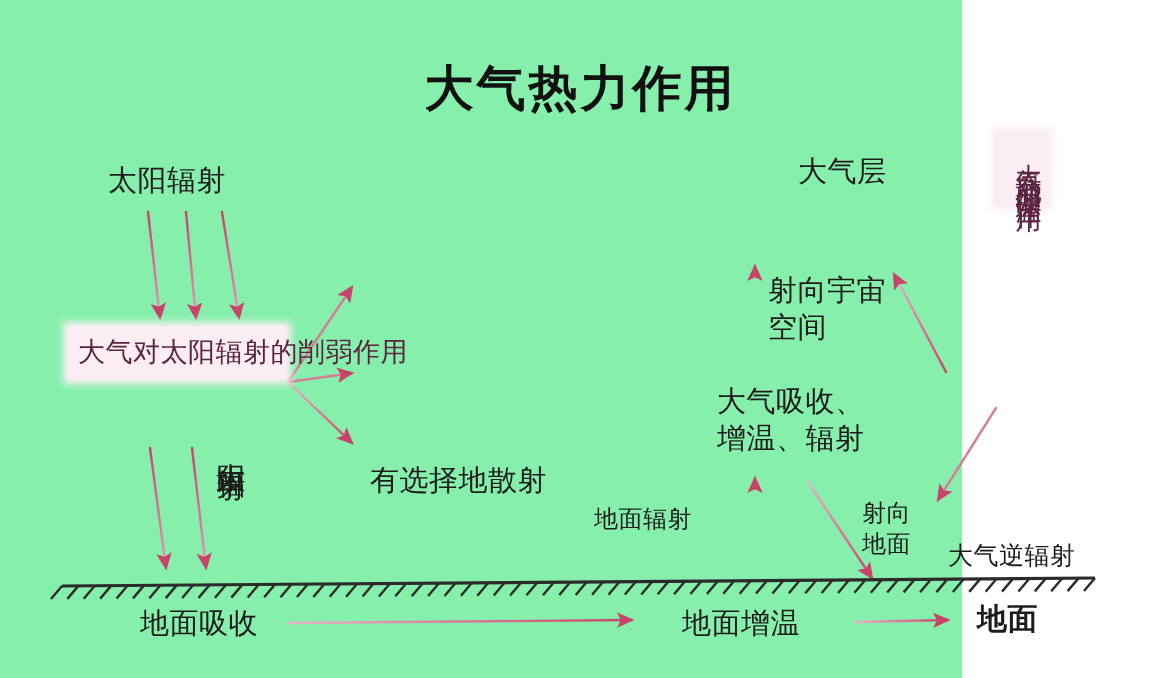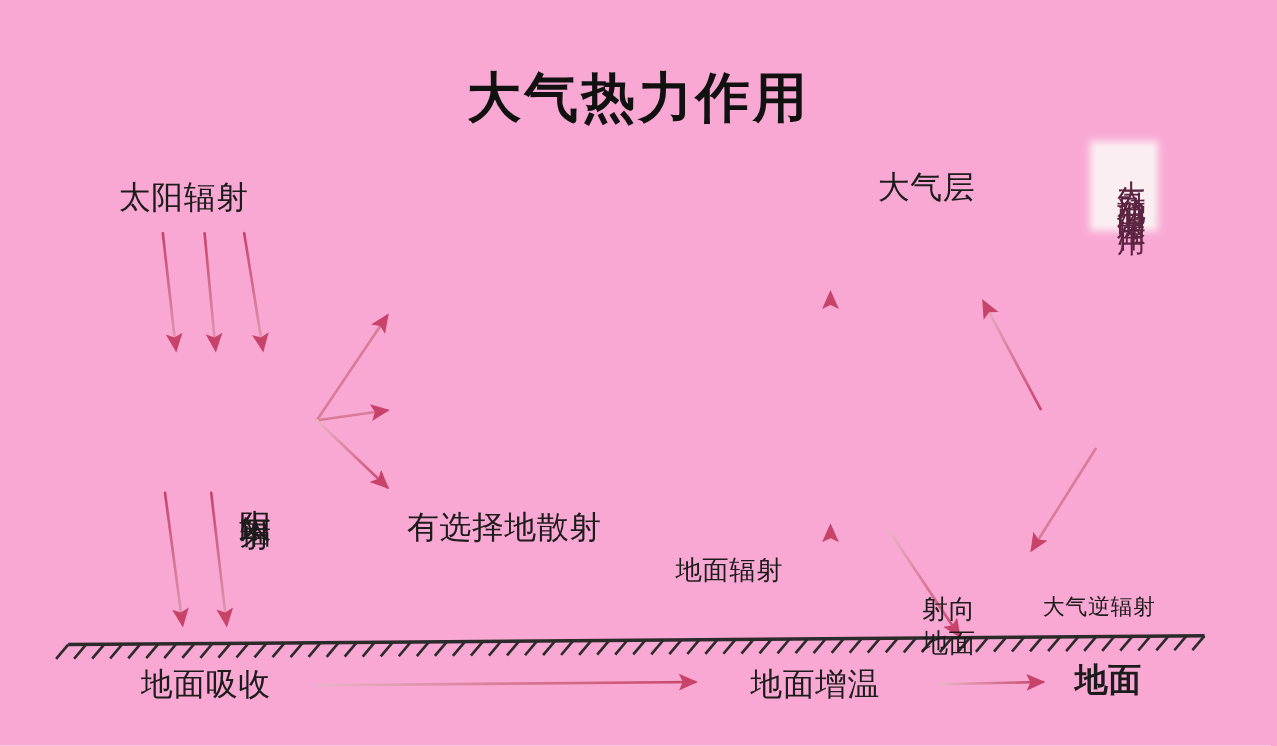--- a/index.html
+++ b/index.html
@@ -11,23 +11,23 @@
     font-family: "Liberation Serif", "DejaVu Serif", serif;
     width: 1161px;
     height: 678px;
     position: relative;
     overflow: hidden;
     color: #1a1a1a;
   }
   #stage {
     position: absolute;
     left: 0; top: 0;
-    width: 1161px;
+    width: 962px;
     height: 678px;
-    background: #f9a8d4;
+    background: #86efac;
   }
   #vector-layer {
     position: absolute;
     left: 0; top: 0;
     width: 1161px;
     height: 678px;
     pointer-events: none;
   }
   .lbl {
     position: absolute;
@@ -87,24 +87,24 @@
   }
   
   #label-solar-radiation-top  { left: 108px; top: 162px; }
   #label-solar-radiation-low  { left: 216px; top: 440px; }
   #label-selective-absorb     { left: 370px; top: 275px; }
   #label-nonselective-reflect { left: 370px; top: 358px; }
   #label-selective-scatter    { left: 370px; top: 418px; margin-top: 44px; }
   #label-atmosphere-layer     { left: 798px; top: 153px; }
   #label-to-space             { left: 768px; top: 272px; text-align: left; }
   #label-atm-absorb           { left: 717px; top: 383px; text-align: center; }
-  #label-ground-radiation     { left: 614px; top: 504px; }
-  #label-to-ground            { left: 838px; top: 498px; margin-top: 42px; }
-  #label-counter-radiation    { left: 948px; top: 540px; font-size: 20px;}
-  #label-ground-absorb        { left: 128px; top: 605px; }
+  #label-ground-radiation     { left: 594px; top: 504px; }
+  #label-to-ground            { left: 862px; top: 498px; }
+  #label-counter-radiation    { left: 948px; top: 540px; font-size: 25px;}
+  #label-ground-absorb        { left: 140px; top: 605px; }
   #label-ground-warming       { left: 682px; top: 605px; text-align: center; }
   #label-ground               { left: 977px; top: 600px; }
 </style>
 </head>
 <body>
 
 <div id="stage">
 
   <svg id="vector-layer" viewBox="0 0 1161 678" width="1161" height="678" xmlns="http://www.w3.org/2000/svg">
     <defs>
@@ -209,28 +209,33 @@
         <line x1="1095" y1="578" x2="1084" y2="591" stroke="#2b2b2b" stroke-width="2.4"></line>
       </g>
   </svg>
 
   <div class="lbl" id="page-title">大气热力作用</div>
 
   <div class="lbl dark" id="label-solar-radiation-top">太阳辐射</div>
 
   <div class="lbl dark vert" id="label-solar-radiation-low">太阳辐射</div>
 
+  <div class="lbl pinkbox" id="weakening-effect-box">大气对太阳辐射的削弱作用</div>
 
 
 
   <div class="lbl dark" id="label-selective-scatter">有选择地散射</div>
 
   <div class="lbl dark" id="label-atmosphere-layer">大气层</div>
 
-
+  <div class="lbl dark" id="label-to-space">射向宇宙
+空间</div>
+
+  <div class="lbl dark" id="label-atm-absorb">大气吸收、
+增温、辐射</div>
 
   <div class="lbl dark dark-sm" id="label-ground-radiation">地面辐射</div>
 
   <div class="lbl dark dark-sm" id="label-to-ground">射向
 地面</div>
 
   <div class="lbl dark" id="label-counter-radiation">大气逆辐射</div>
 
   <div class="lbl pinkbox" id="warming-effect-box">大气对地面的保温作用</div>
 

